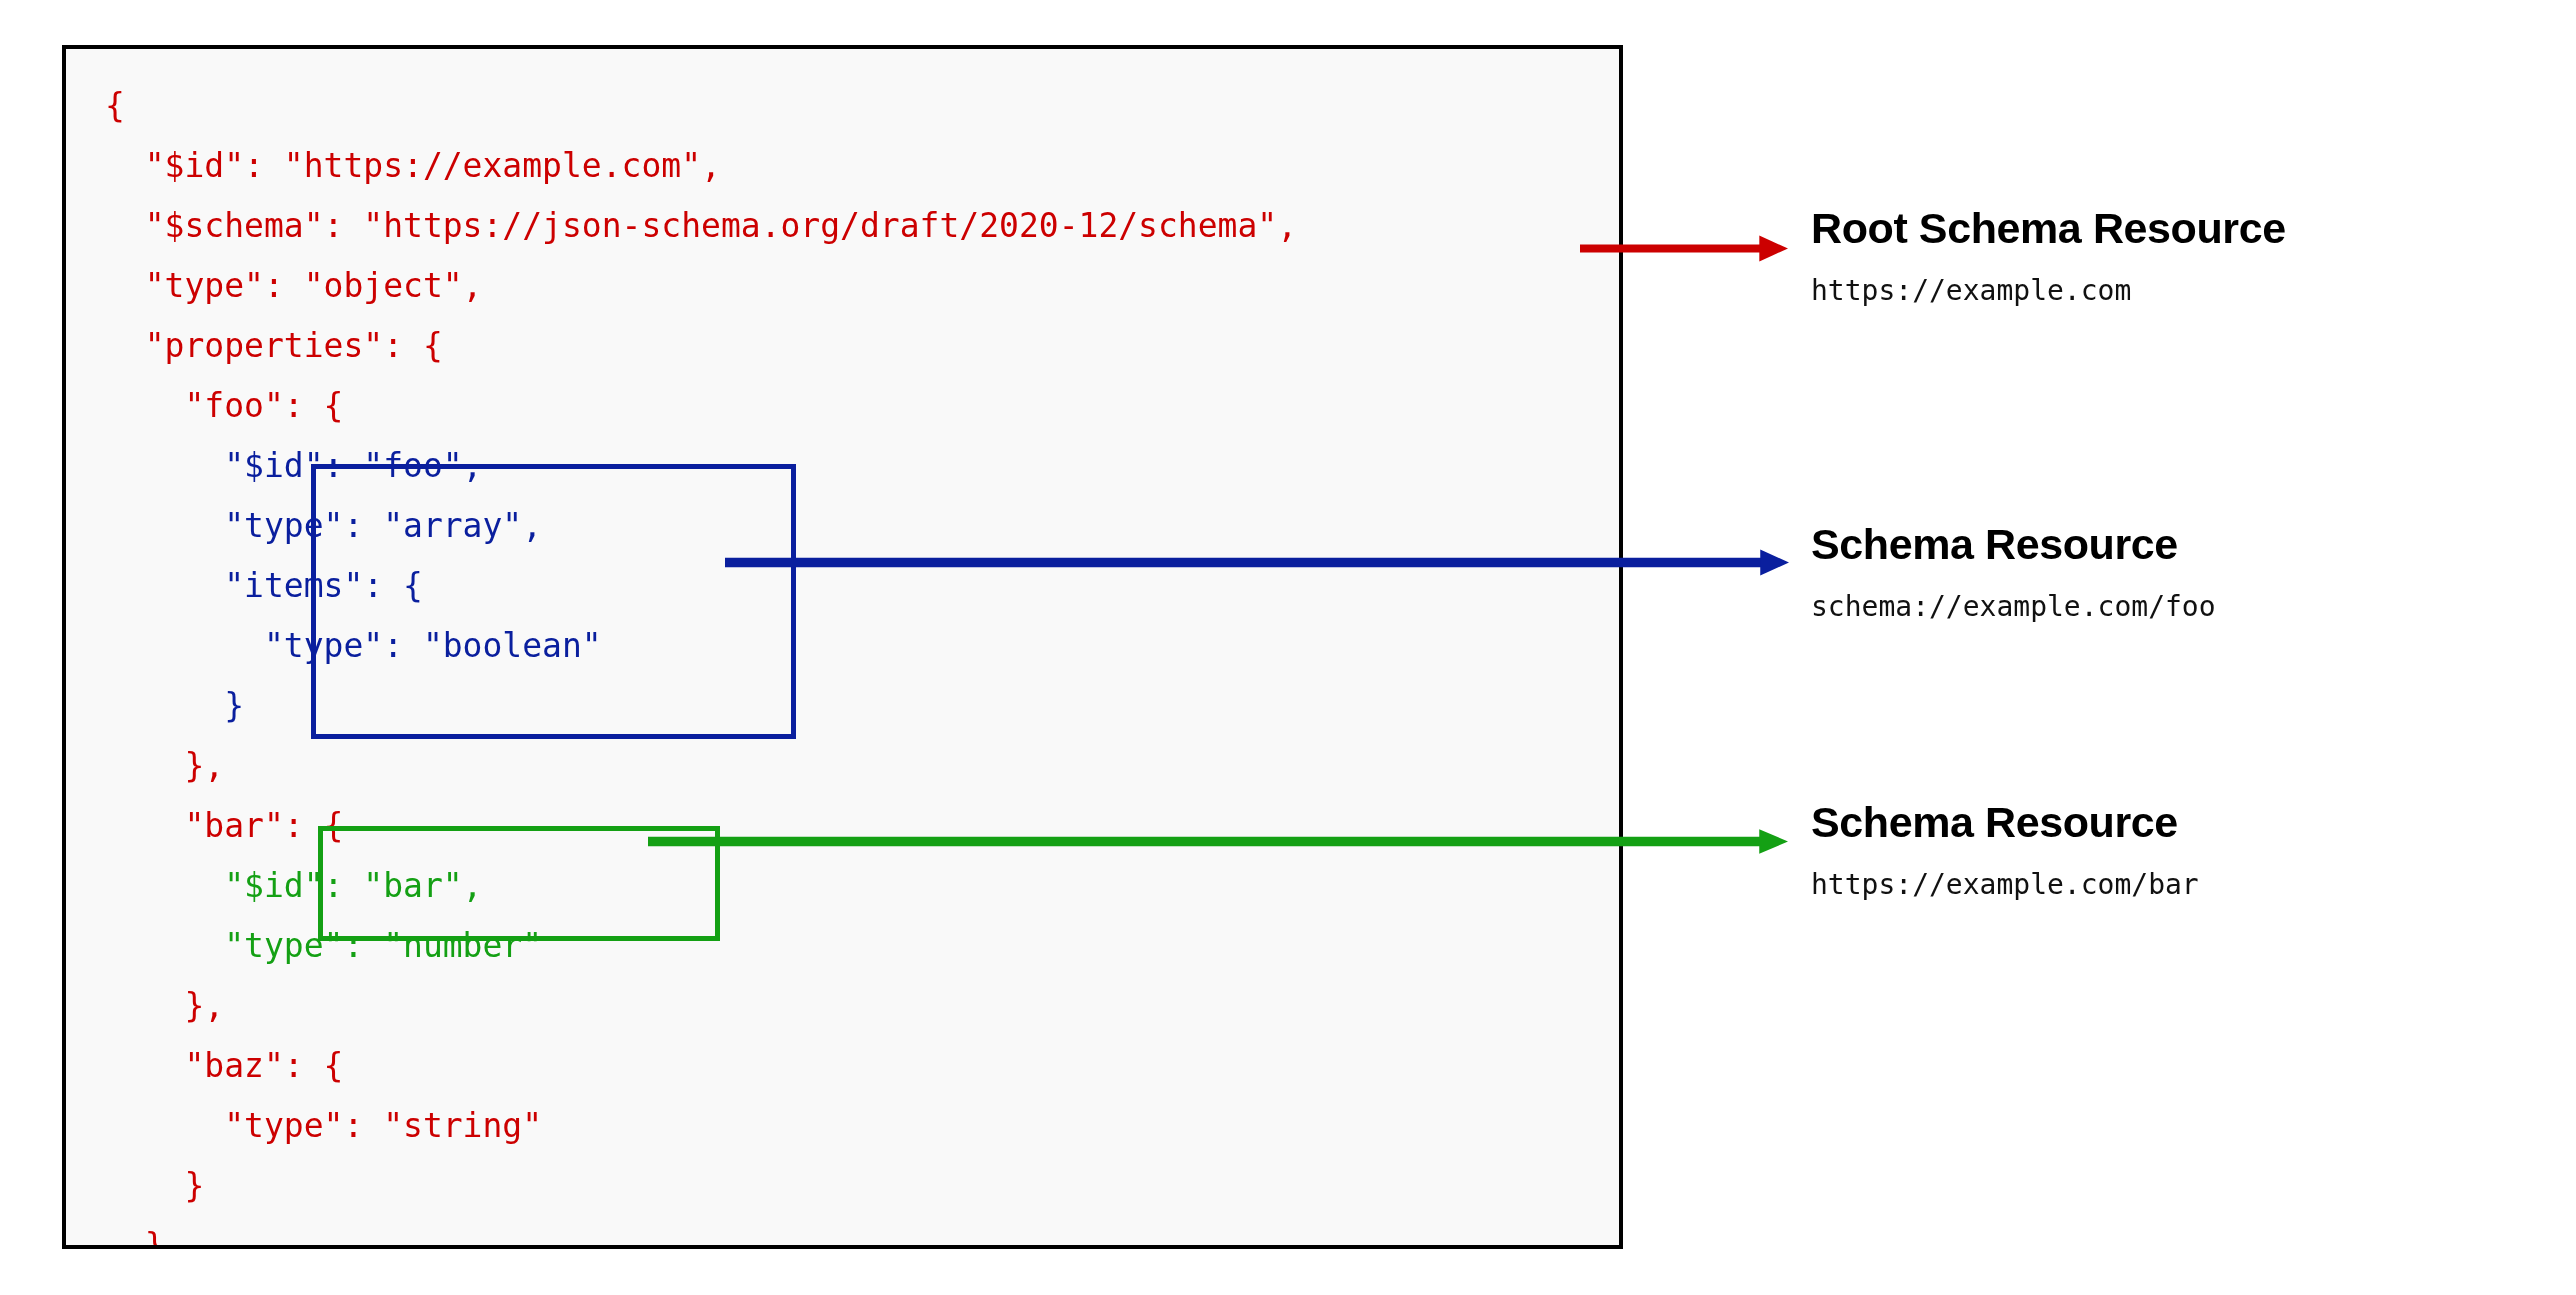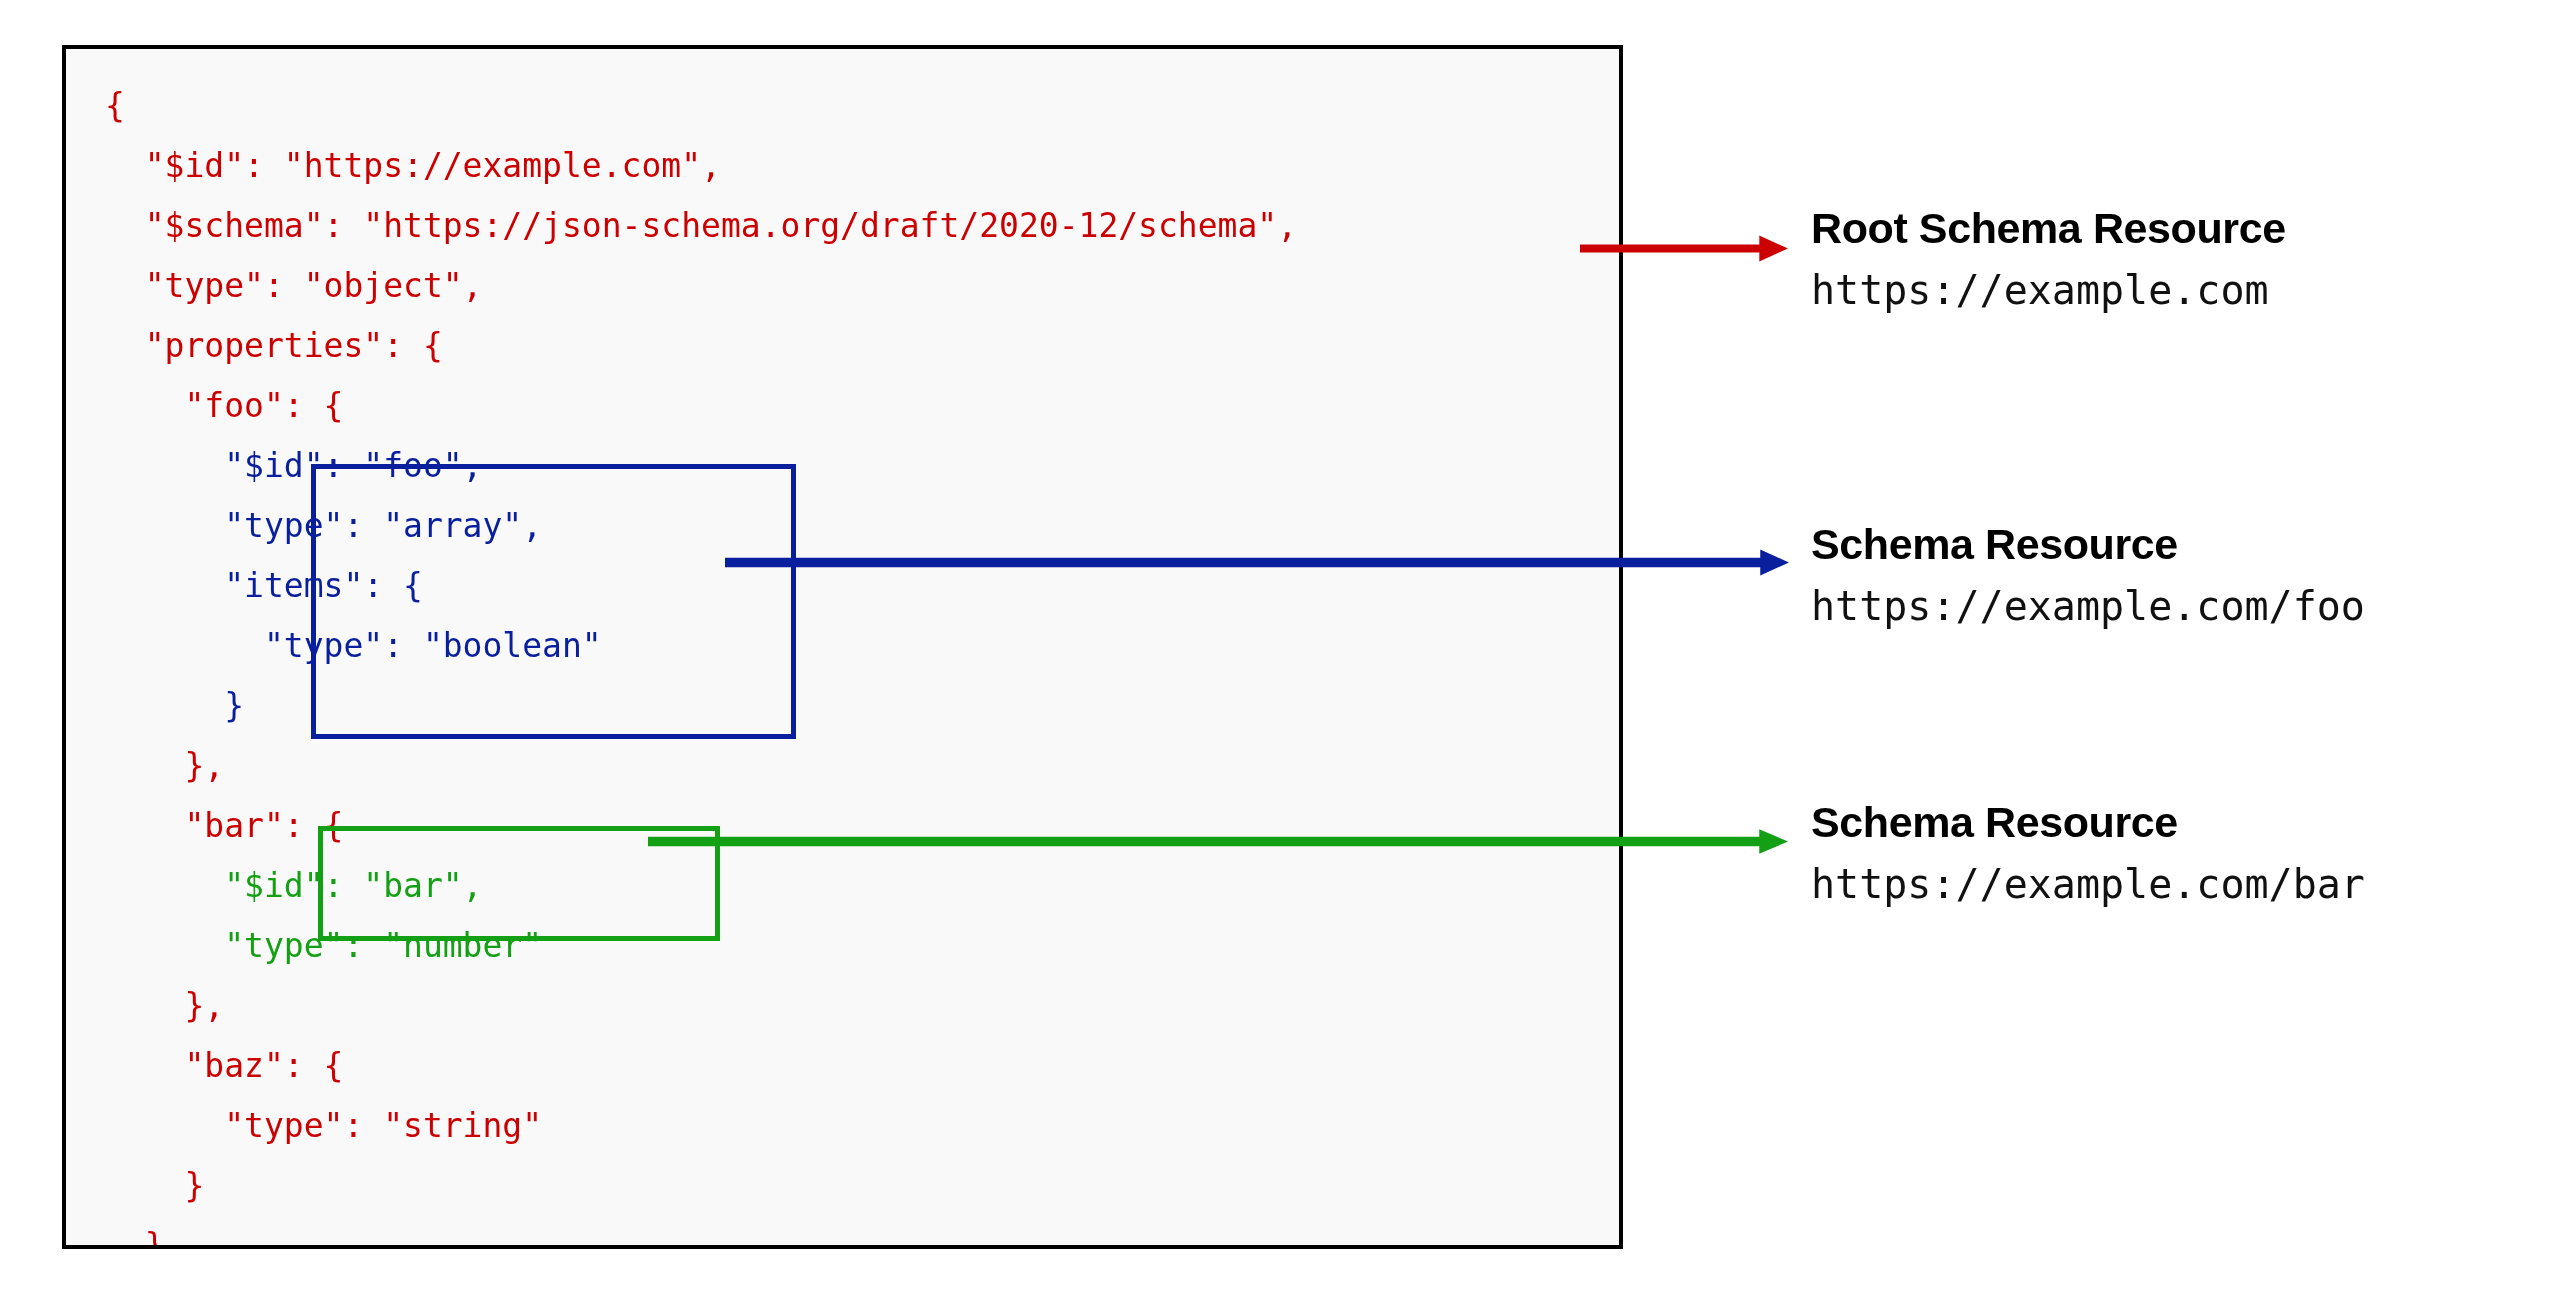--- a/index.html
+++ b/index.html
@@ -90,21 +90,21 @@
     font-family: "Liberation Sans", sans-serif;
     font-weight: bold;
     font-size: 43px;
     line-height: 46px;
     color: #000000;
     letter-spacing: -0.4px;
     white-space: nowrap;
   }
   .label-url {
     font-family: "DejaVu Sans Mono", "Liberation Mono", monospace;
-    font-size: 40px;
+    font-size: 28px;
     line-height: 39px;
     color: #111111;
     margin-top: 20px;
     white-space: nowrap;
   }
 
   #label-group-root { top: 205px; }
   #label-group-foo  { top: 521px; }
   #label-group-bar  { top: 799px; }
 </style>
@@ -139,20 +139,20 @@
   </svg>
 </div>
 
 <div class="label-group" id="label-group-root">
   <div class="label-title">Root Schema Resource</div>
   <div class="label-url">https://example.com</div>
 </div>
 
 <div class="label-group" id="label-group-foo">
   <div class="label-title">Schema Resource</div>
-  <div class="label-url">https://example.com/foo</div>
+  <div class="label-url">schema://example.com/foo</div>
 </div>
 
 <div class="label-group" id="label-group-bar">
   <div class="label-title">Schema Resource</div>
   <div class="label-url">https://example.com/bar</div>
 </div>
 
 
 </body></html>

